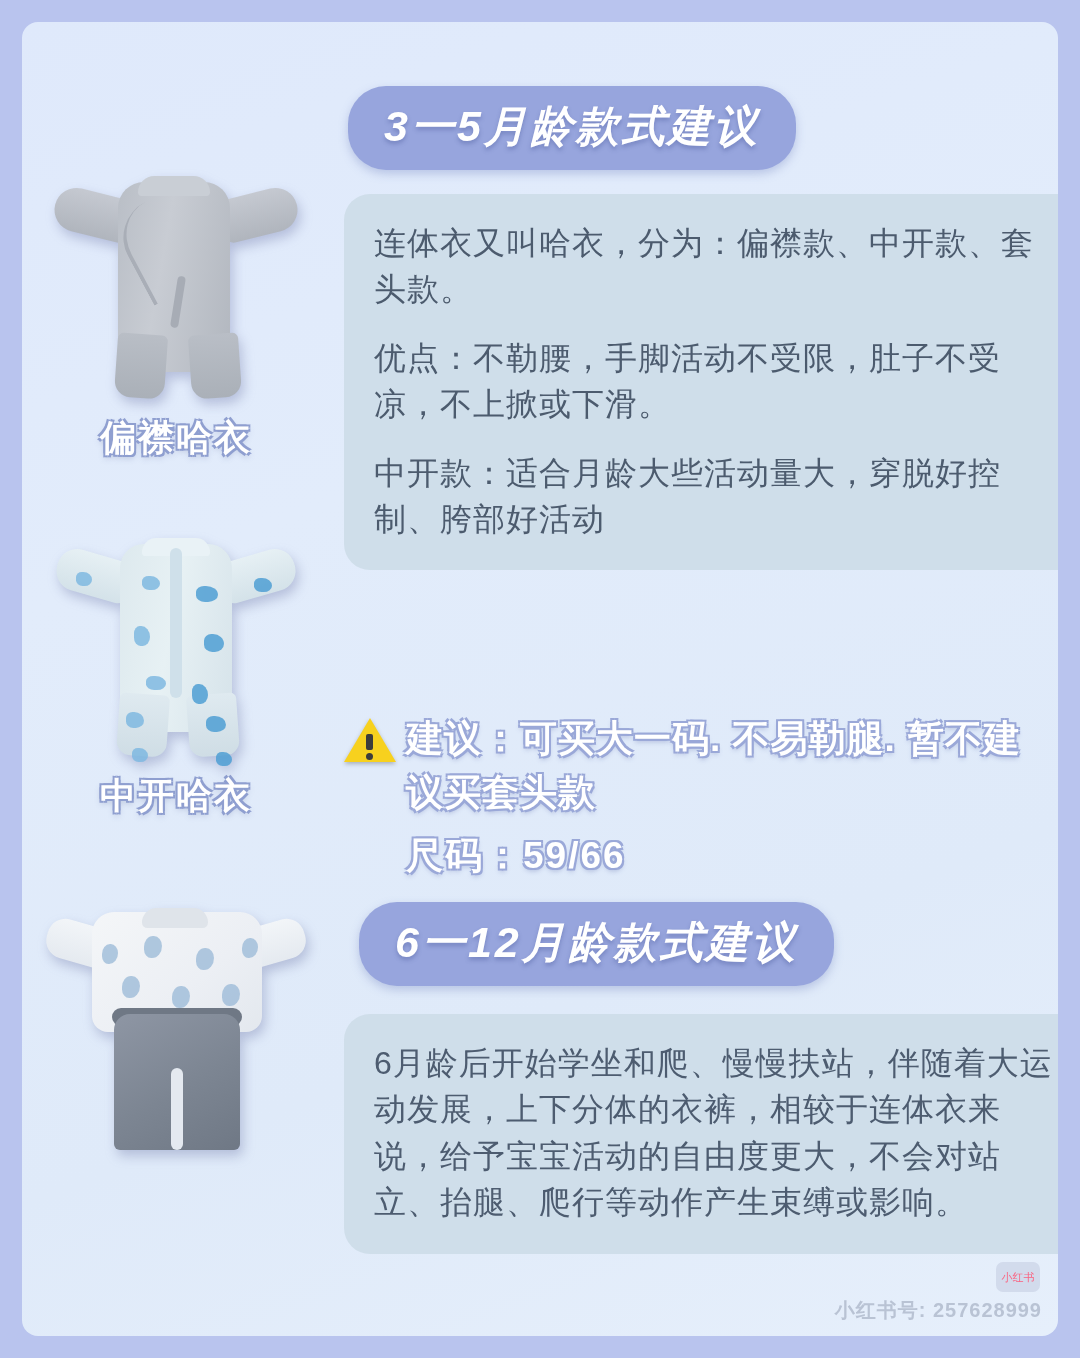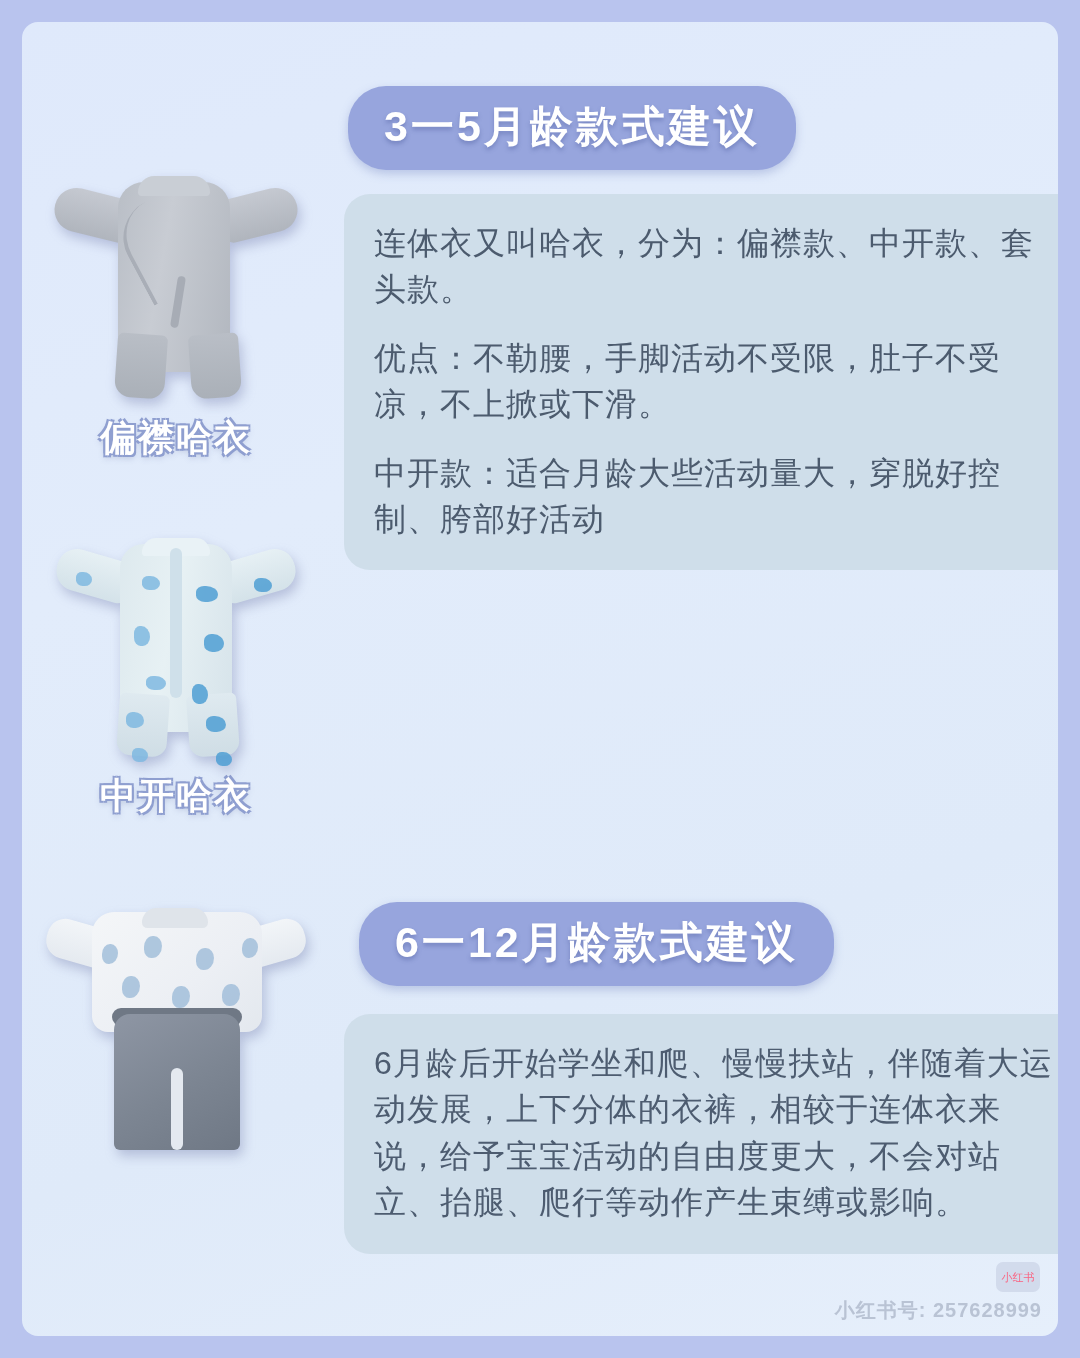--- a/index.html
+++ b/index.html
@@ -214,20 +214,21 @@
     opacity: .8;
   }
 
   
   .pill {
     display: inline-block;
     background: #97a5dd;
     border-radius: 38px;
     padding: 12px 36px 14px 36px;
     box-shadow: 0 4px 10px rgba(110,125,190,0.35);
+    font-style: italic;
   }
   .pill-text {
     font-size: 43px;
     font-weight: bold;
     color: #ffffff;
     letter-spacing: 3px;
     text-shadow: 0 3px 4px rgba(80,95,160,0.45);
     white-space: nowrap;
   }
 
@@ -403,20 +404,30 @@
         <span class="pill-text">3一5月龄款式建议</span>
       </span>
     </div>
 
     <div class="card" style="position:absolute; left:22px; top:172px; width:680px;">
       <p>连体衣又叫哈衣，分为：偏襟款、中开款、套头款。</p>
       <p>优点：不勒腰，手脚活动不受限，肚子不受凉，不上掀或下滑。</p>
       <p>中开款：适合月龄大些活动量大，穿脱好控制、胯部好活动</p>
     </div>
 
+    <div style="position:absolute; left:22px; top:690px; width:712px;">
+      <div class="advice">
+        <span class="warn-icon">
+          <span class="tri"></span>
+          <span class="bang"></span>
+        </span>
+        <span class="advice-text">建议：可买大一码. 不易勒腿. 暂不建议买套头款</span>
+      </div>
+      <div class="size-line" style="padding-left:62px;">尺码：59/66</div>
+    </div>
 
     <div style="position:absolute; left:37px; top:880px;">
       <span class="pill">
         <span class="pill-text">6一12月龄款式建议</span>
       </span>
     </div>
 
     <div class="card card2" style="position:absolute; left:22px; top:992px; width:680px;">
       <p>6月龄后开始学坐和爬、慢慢扶站，伴随着大运动发展，上下分体的衣裤，相较于连体衣来说，给予宝宝活动的自由度更大，不会对站立、抬腿、爬行等动作产生束缚或影响。</p>
     </div>

